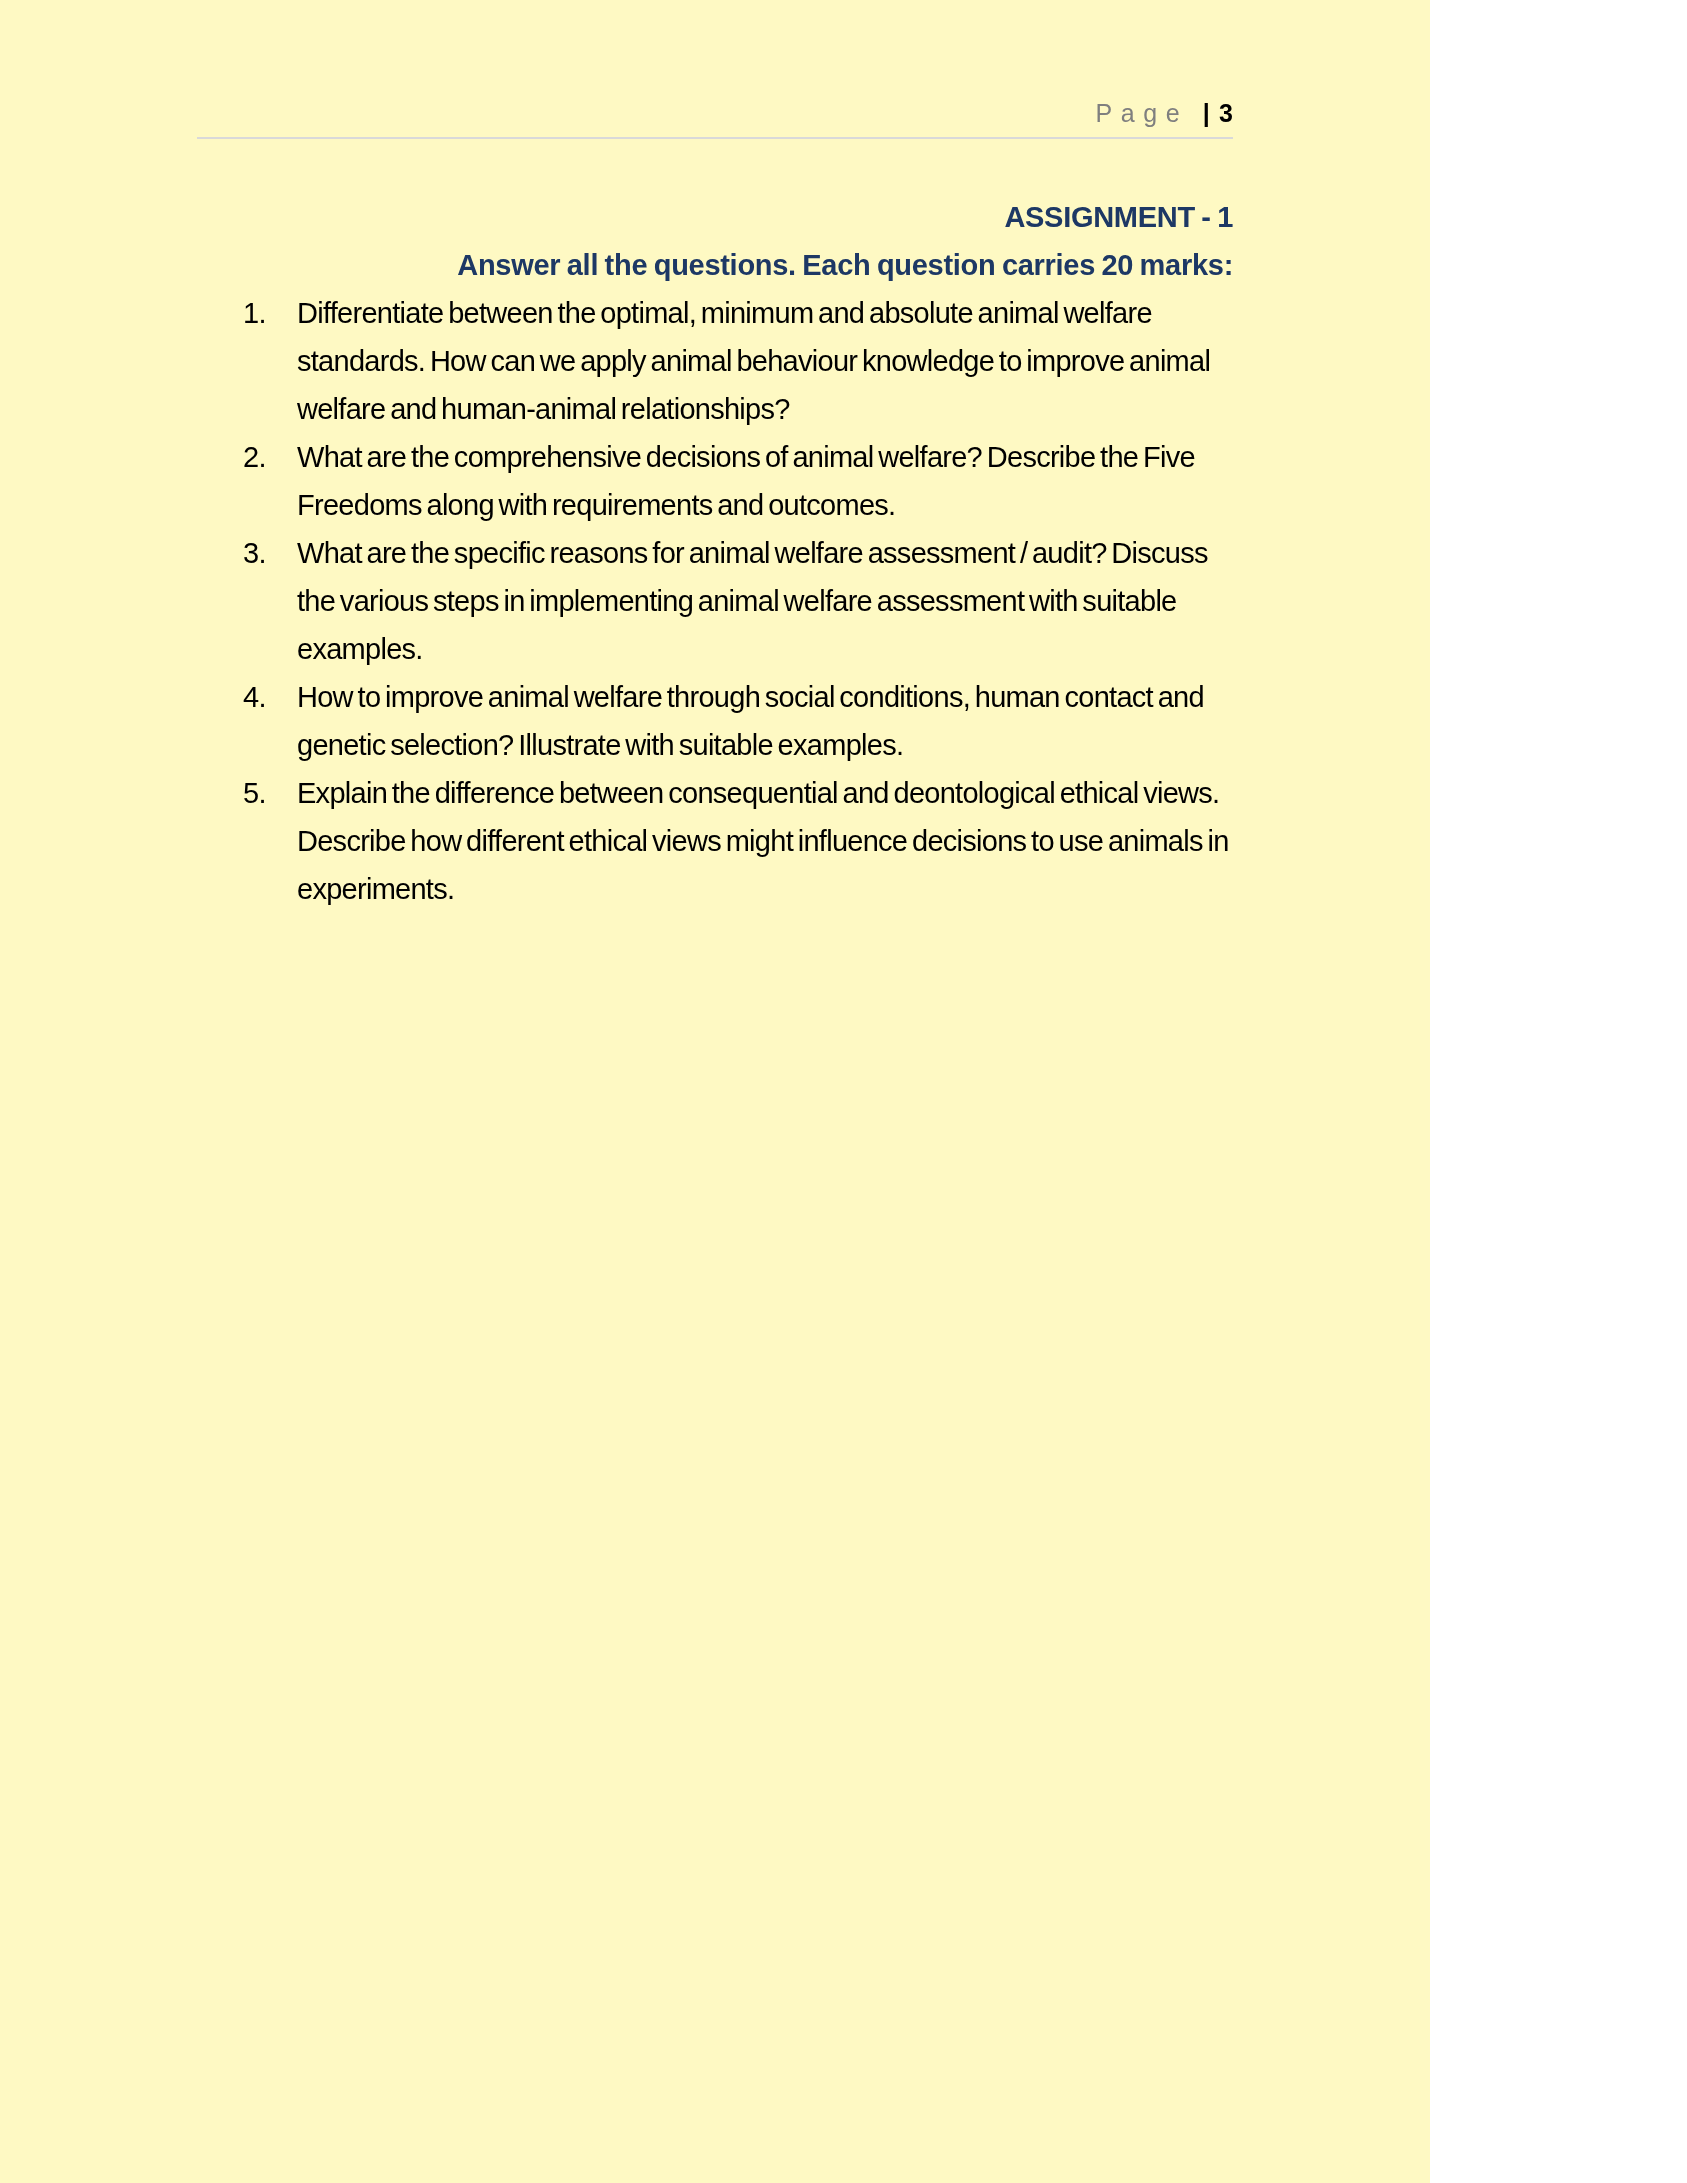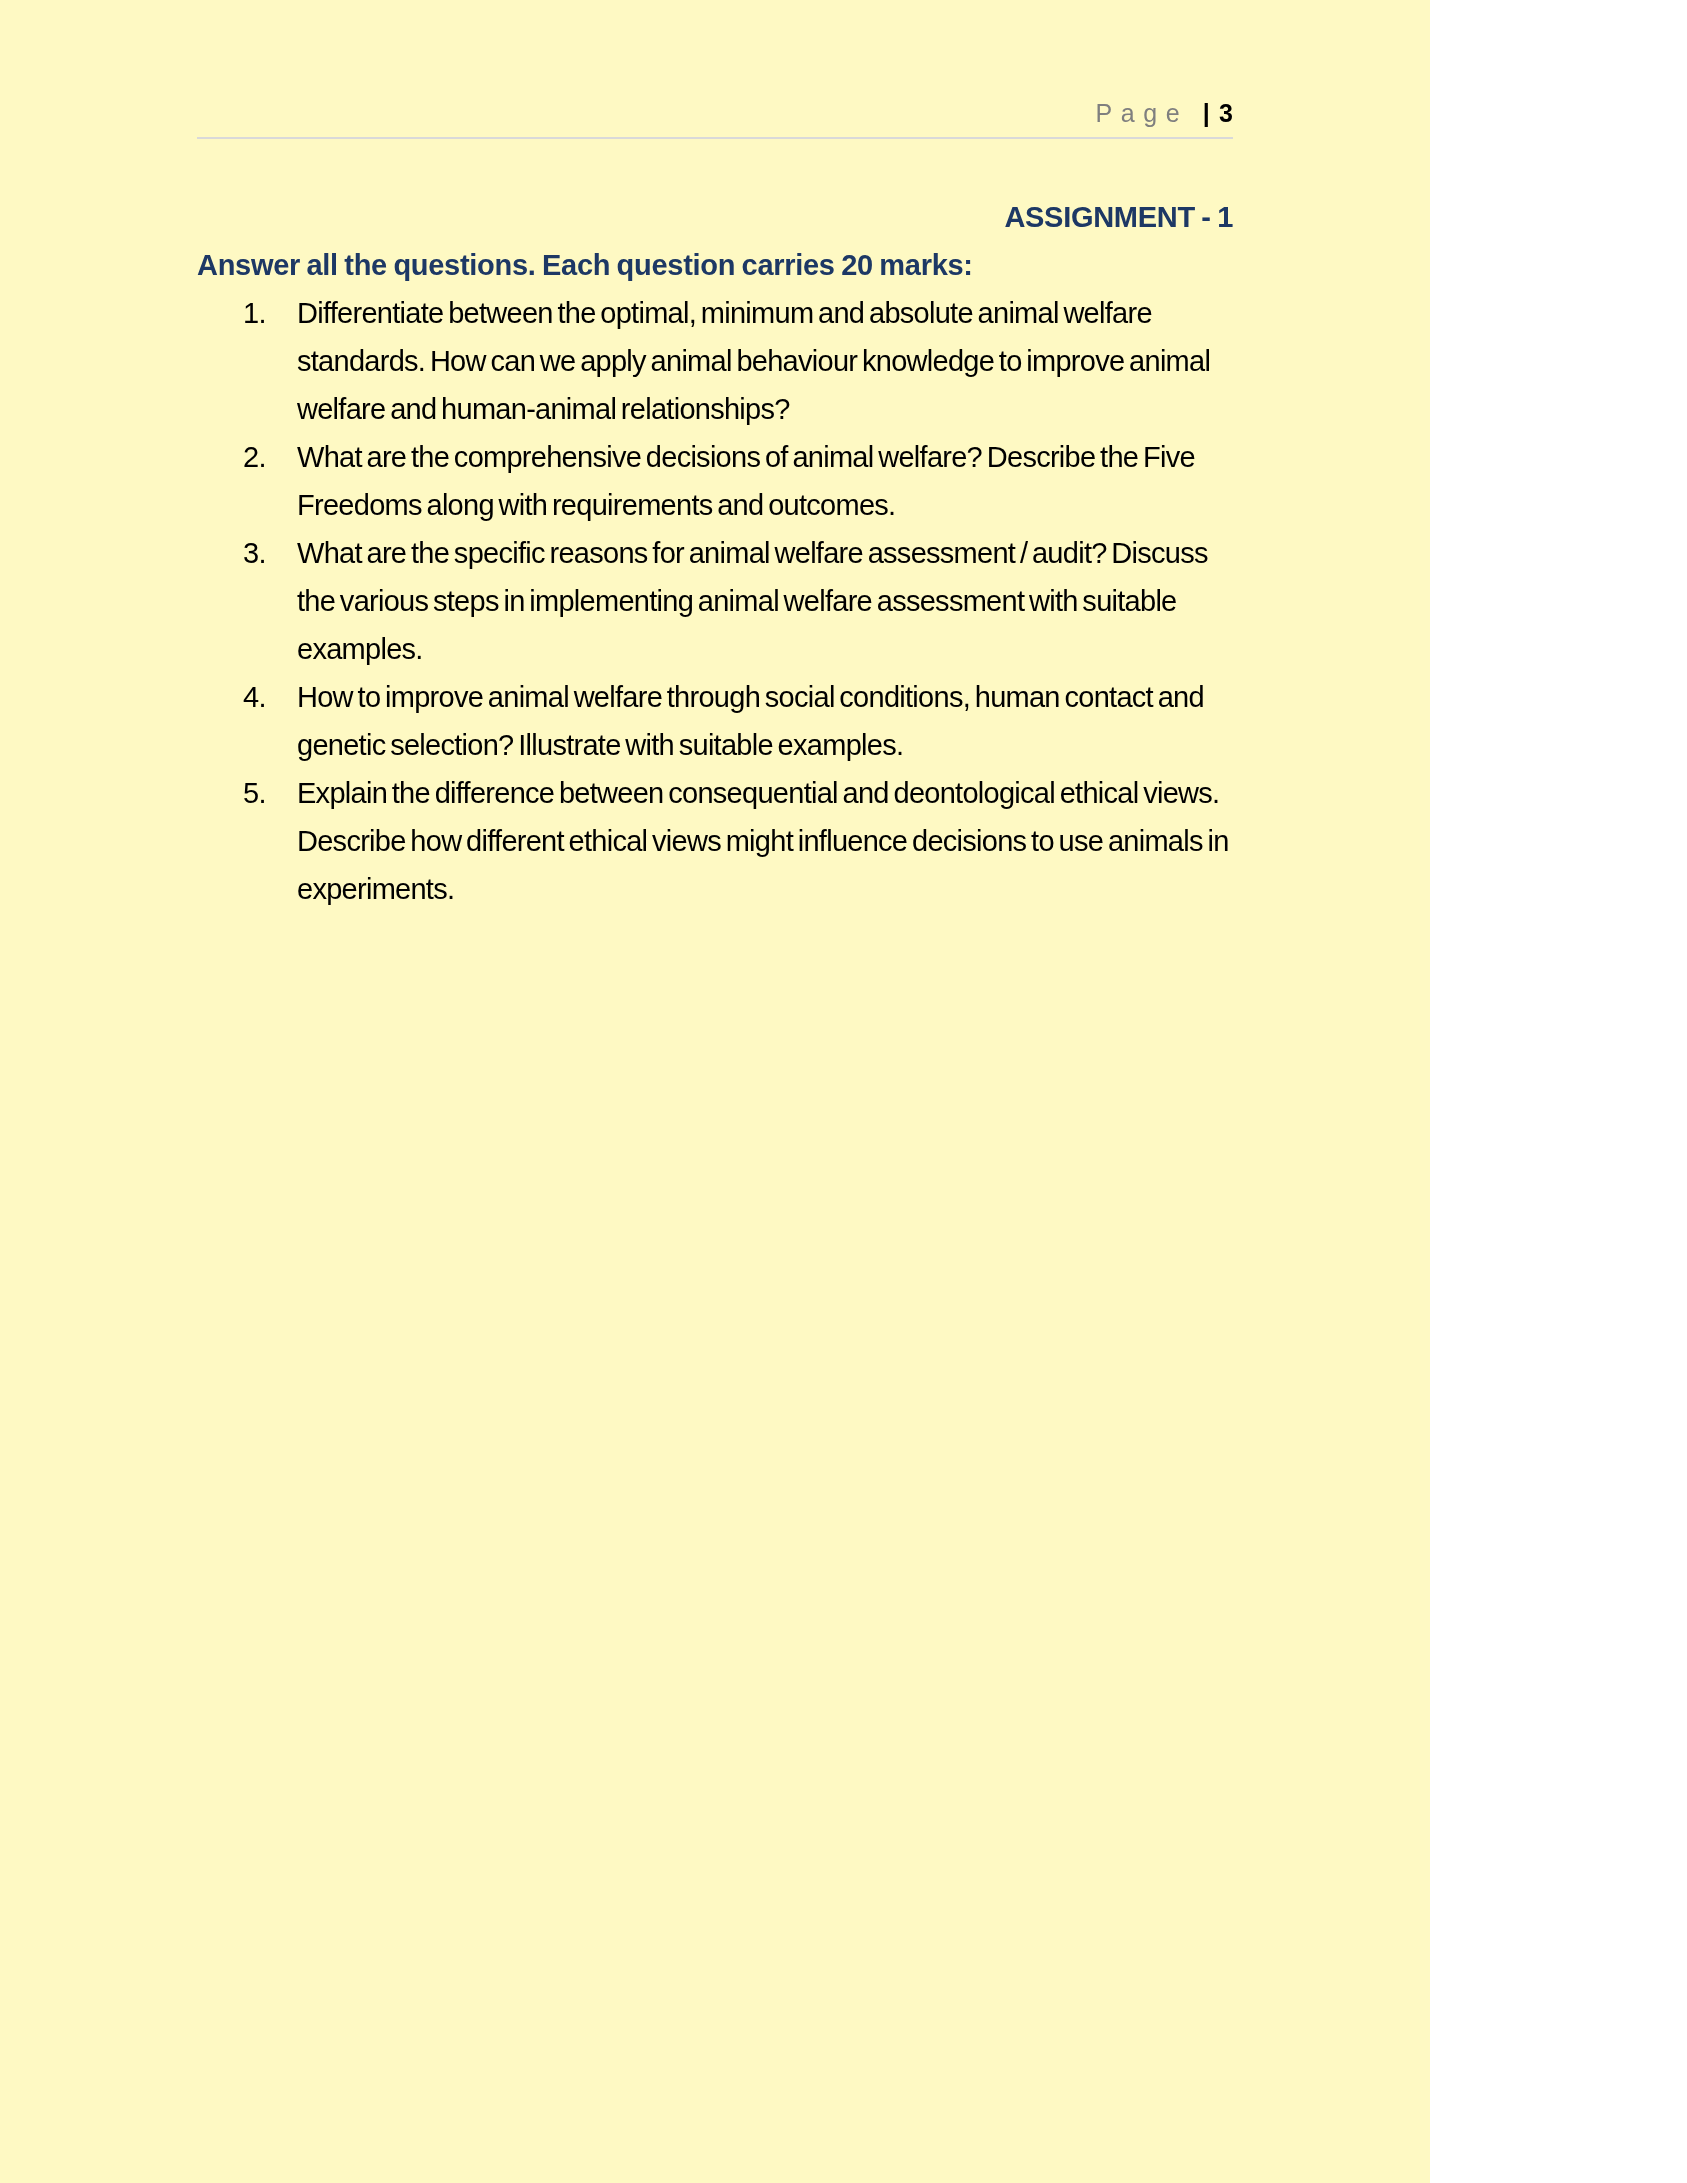--- a/index.html
+++ b/index.html
@@ -74,21 +74,21 @@
     font-weight:700;
     color:var(--accent);
     text-align:right;
     padding-right:25px;
     letter-spacing:-0.01em;
     word-spacing:-1.3px;
   }
   .instruction{
     font-weight:700;
     color:var(--accent);
-    text-align:left;
+    text-align:right;
     letter-spacing:-0.01em;
     word-spacing:-1.3px;
   }
 
   
   .questions{
     list-style:none;
     padding-left:46px;
   }
   .q-item{

